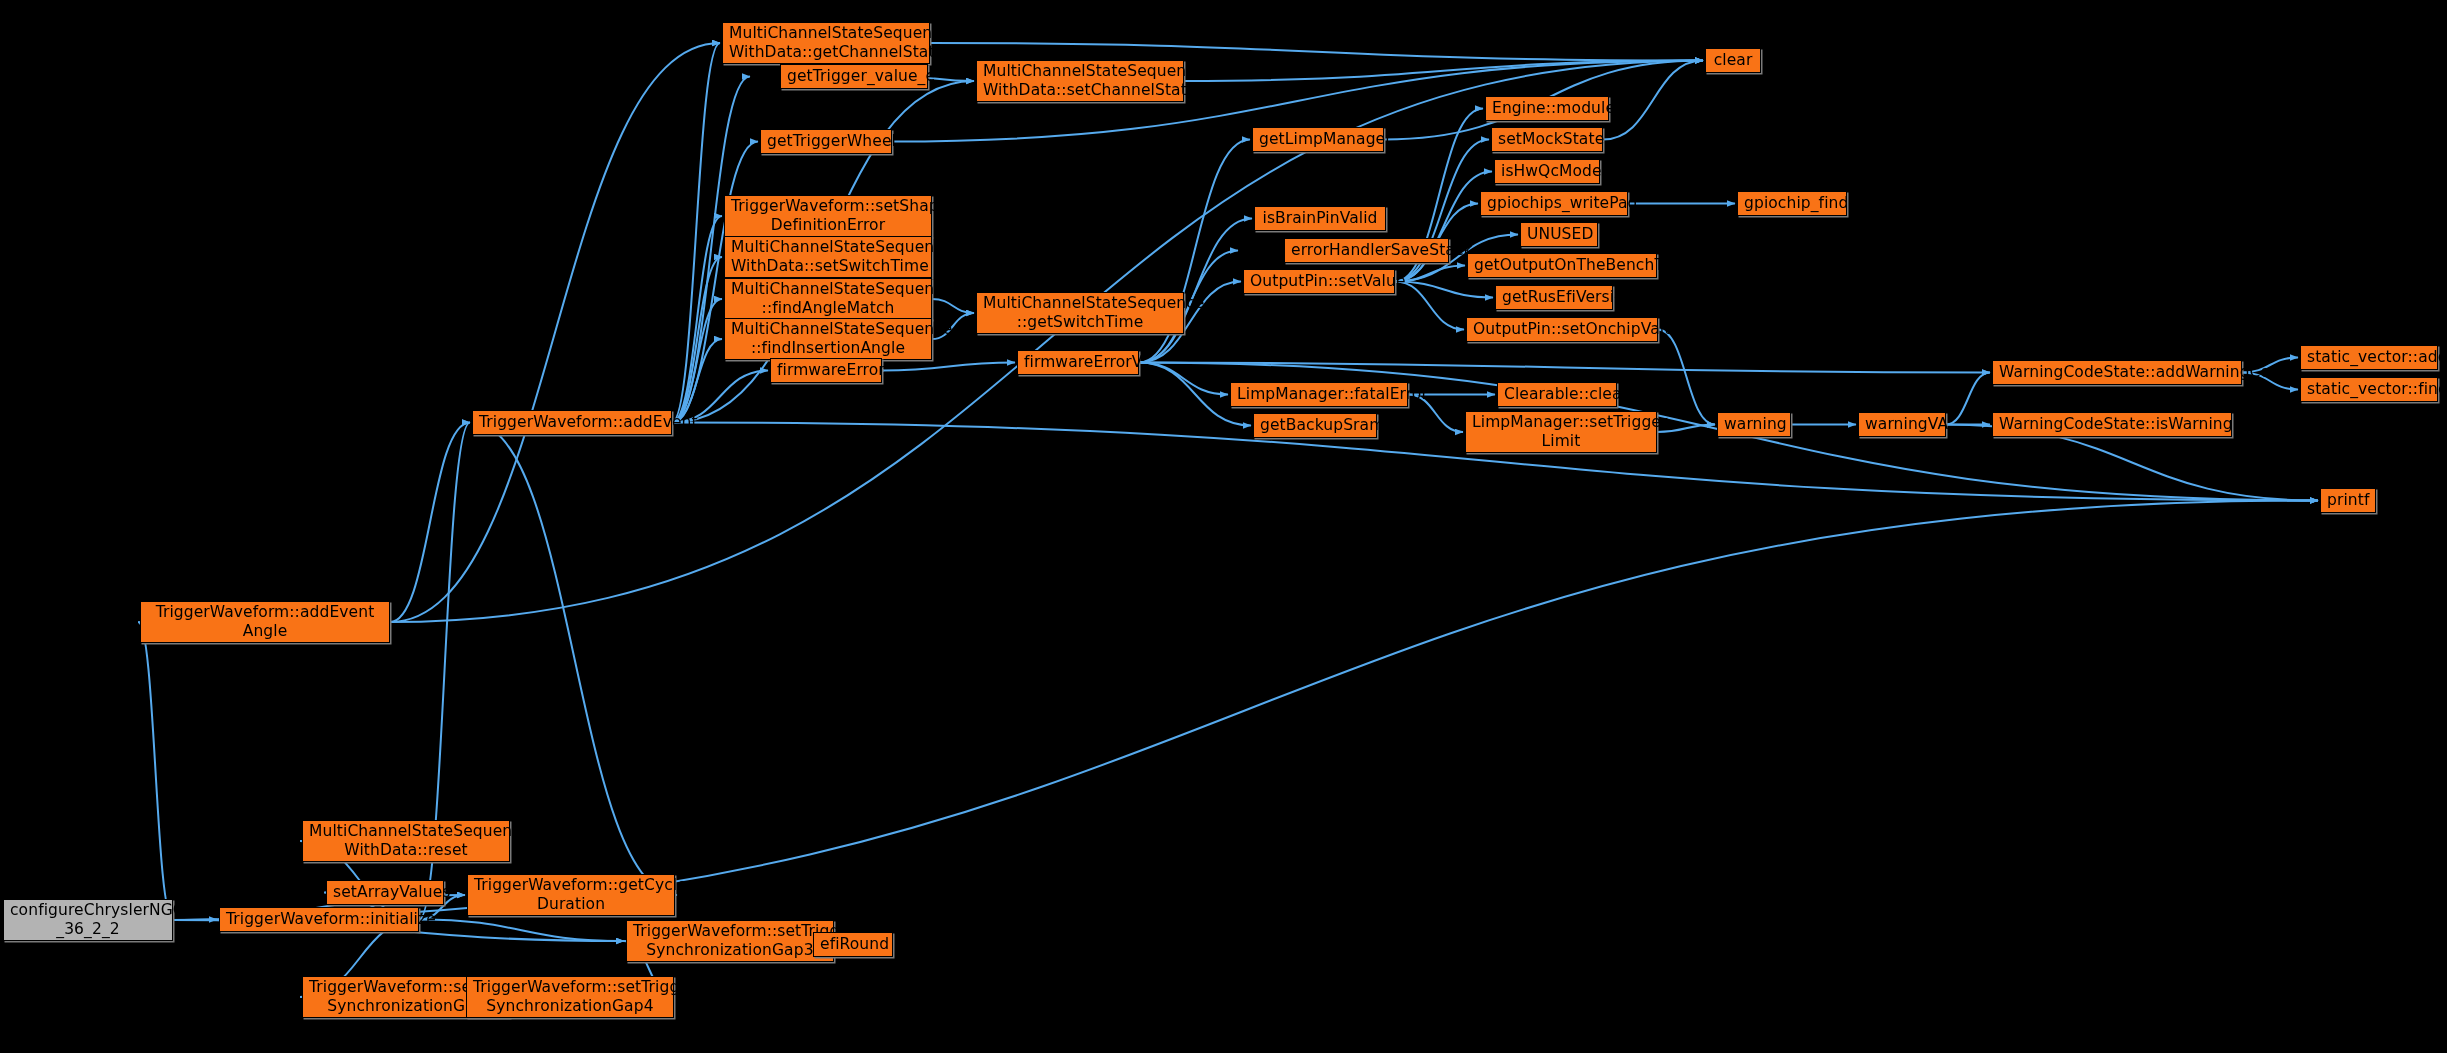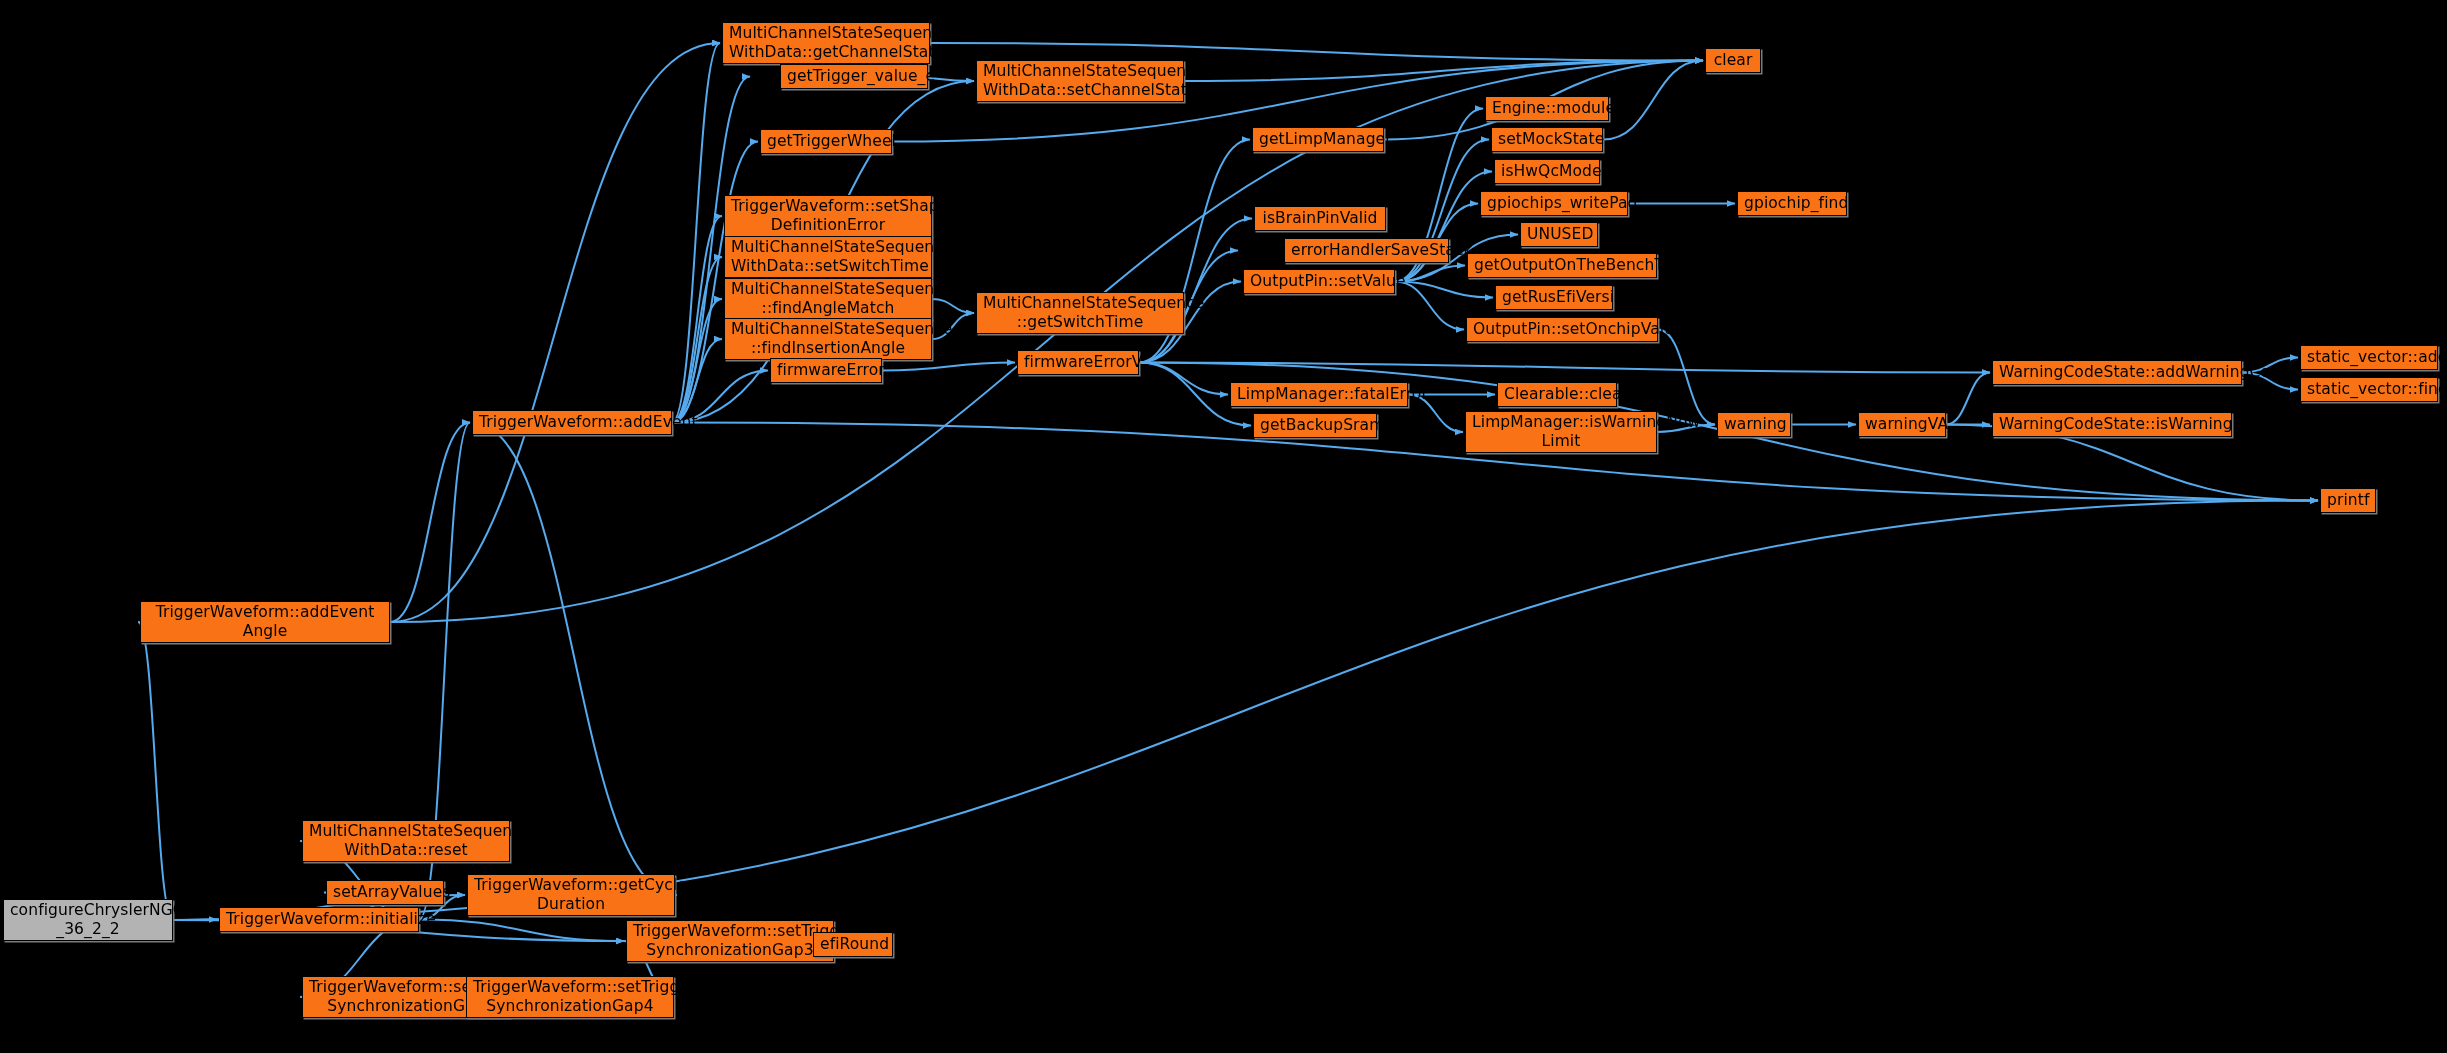--- a/index.html
+++ b/index.html
@@ -217,21 +217,21 @@
       <div class="node" style="left: 1495px; top: 285px; width: 118px; height: 25px;">
         <span class="lbl">getRusEfiVersion</span>
       </div>
       <div class="node" style="left: 1466px; top: 317px; width: 192px; height: 25px;">
         <span class="lbl">OutputPin::setOnchipValue</span>
       </div>
       <div class="node" style="left: 1497px; top: 382px; width: 120px; height: 25px;">
         <span class="lbl">Clearable::clear</span>
       </div>
       <div class="node" style="left: 1465px; top: 411px; width: 192px; height: 42px;">
-        <span class="lbl">LimpManager::isWarningNow
+        <span class="lbl">LimpManager::setTrigger
 Limit</span>
       </div>
       <div class="node" style="left: 1717px; top: 412px; width: 74px; height: 25px;">
         <span class="lbl">warning</span>
       </div>
       <div class="node" style="left: 1858px; top: 412px; width: 88px; height: 25px;">
         <span class="lbl">warningVA</span>
       </div>
       <div class="node" style="left: 1992px; top: 360px; width: 250px; height: 25px;">
         <span class="lbl">WarningCodeState::addWarningCode</span>

